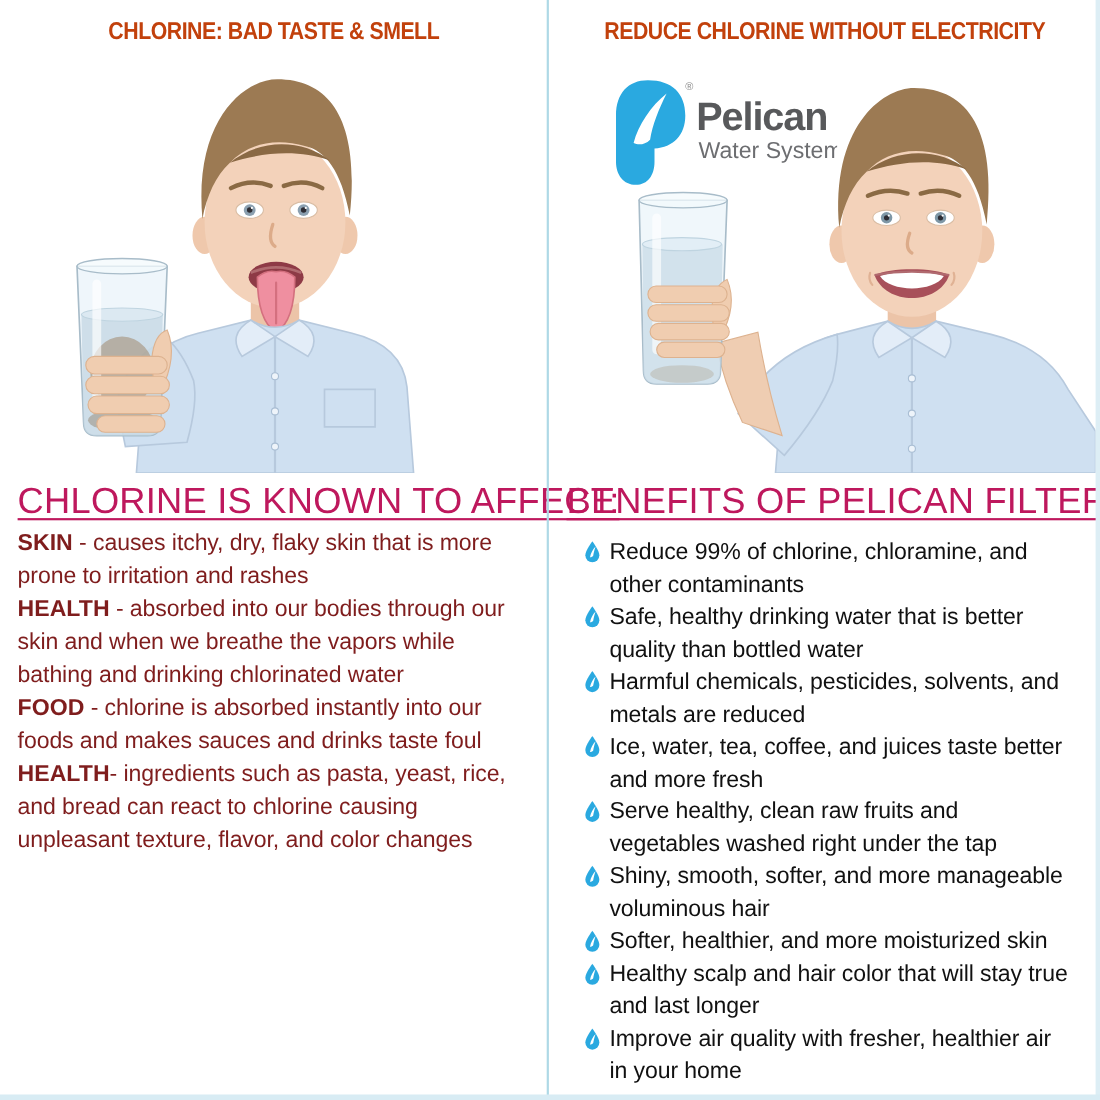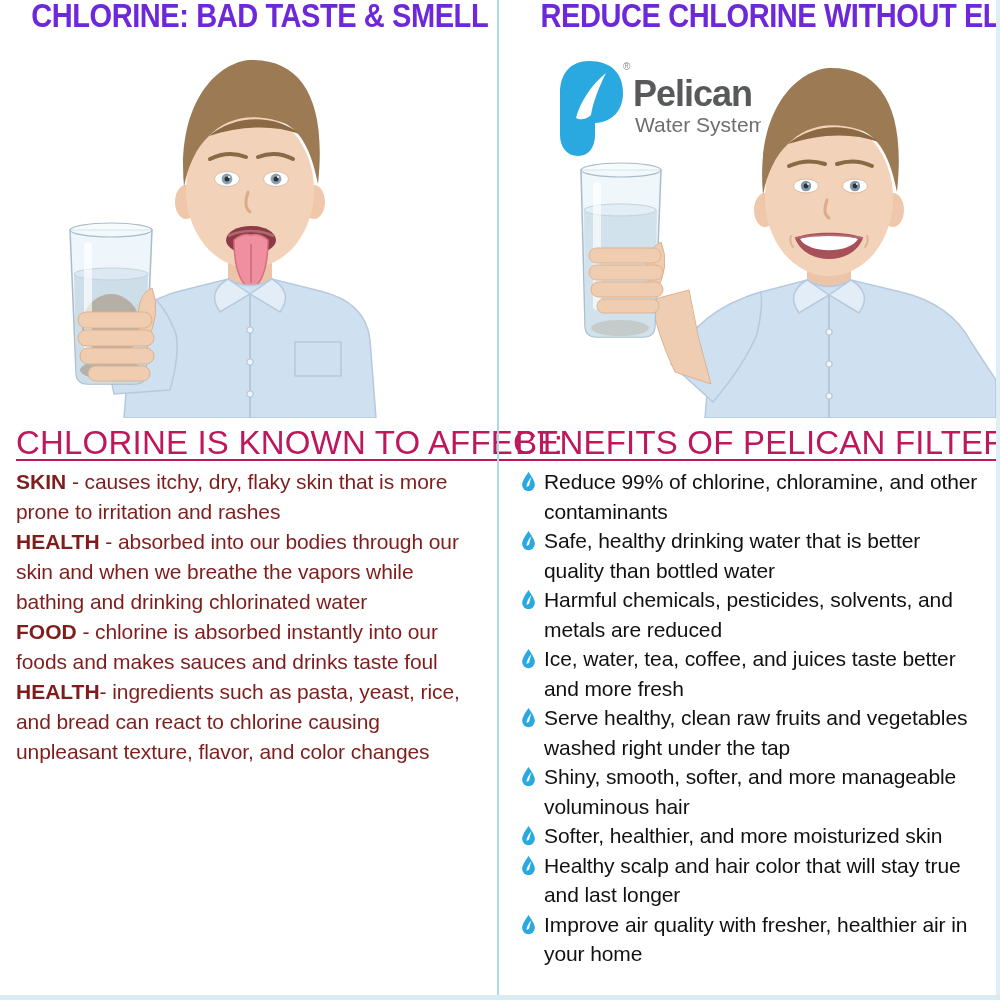--- a/index.html
+++ b/index.html
@@ -6,34 +6,34 @@
   #page{position:relative;width:1000px;height:1000px;background:#ffffff;overflow:hidden;
         font-family:"Liberation Sans",sans-serif;color:#151515;}
   
   .col{position:absolute;top:0;height:1000px;}
   #col-left{left:0;width:497px;}
   #col-right{left:499px;width:501px;}
   .divider{position:absolute;left:497px;top:0;width:2px;height:1000px;background:#aed9e6;}
   .edge-right{position:absolute;right:0;top:0;width:4px;height:1000px;background:#ddeef5;}
   .edge-bottom{position:absolute;left:0;bottom:0;width:1000px;height:5px;background:#d8ecf4;}
   
-  .banner{text-align:center;font-size:33px;line-height:32px;font-weight:700;
-          color:#6d28d9;white-space:nowrap;}
+  .banner{margin-top:12px;text-align:center;font-size:22px;line-height:32px;font-weight:700;
+          color:#c2410c;white-space:nowrap;}
   .banner>span{display:inline-block;transform:scaleX(0.88);transform-origin:center;letter-spacing:-0.5px;}
   
   .photo{position:relative;height:376px;margin-top:10px;}
   .photo svg{position:absolute;top:0;left:0;}
   
   .textblock{padding:8px 10px 0 16px;}
   .section-heading{font-size:33px;line-height:34px;font-weight:400;color:#be185d;letter-spacing:0.2px;
           text-decoration:underline;text-decoration-thickness:2px;text-underline-offset:5px;
           margin:0 0 7px 0;white-space:nowrap;}
   .items p{margin:0;font-size:21px;line-height:30px;letter-spacing:-0.1px;color:#7f1d1d;}
   .items b{font-weight:700;letter-spacing:0;}
-  ul.benefits{list-style:none;margin:5px;padding:0;}
+  ul.benefits{list-style:none;margin:15px;padding:0;}
   ul.benefits li{display:flex;align-items:flex-start;margin:0;}
   ul.benefits .drop{flex:0 0 auto;width:17px;height:22px;margin:4px 7px 0 0;}
   ul.benefits .btxt{font-size:21px;line-height:29.5px;letter-spacing:-0.1px;color:#111;}
   .logo-box{position:absolute;left:52px;top:16px;width:210px;height:104px;}
 </style>
 </head>
 <body>
 
 <div id="page">
 

